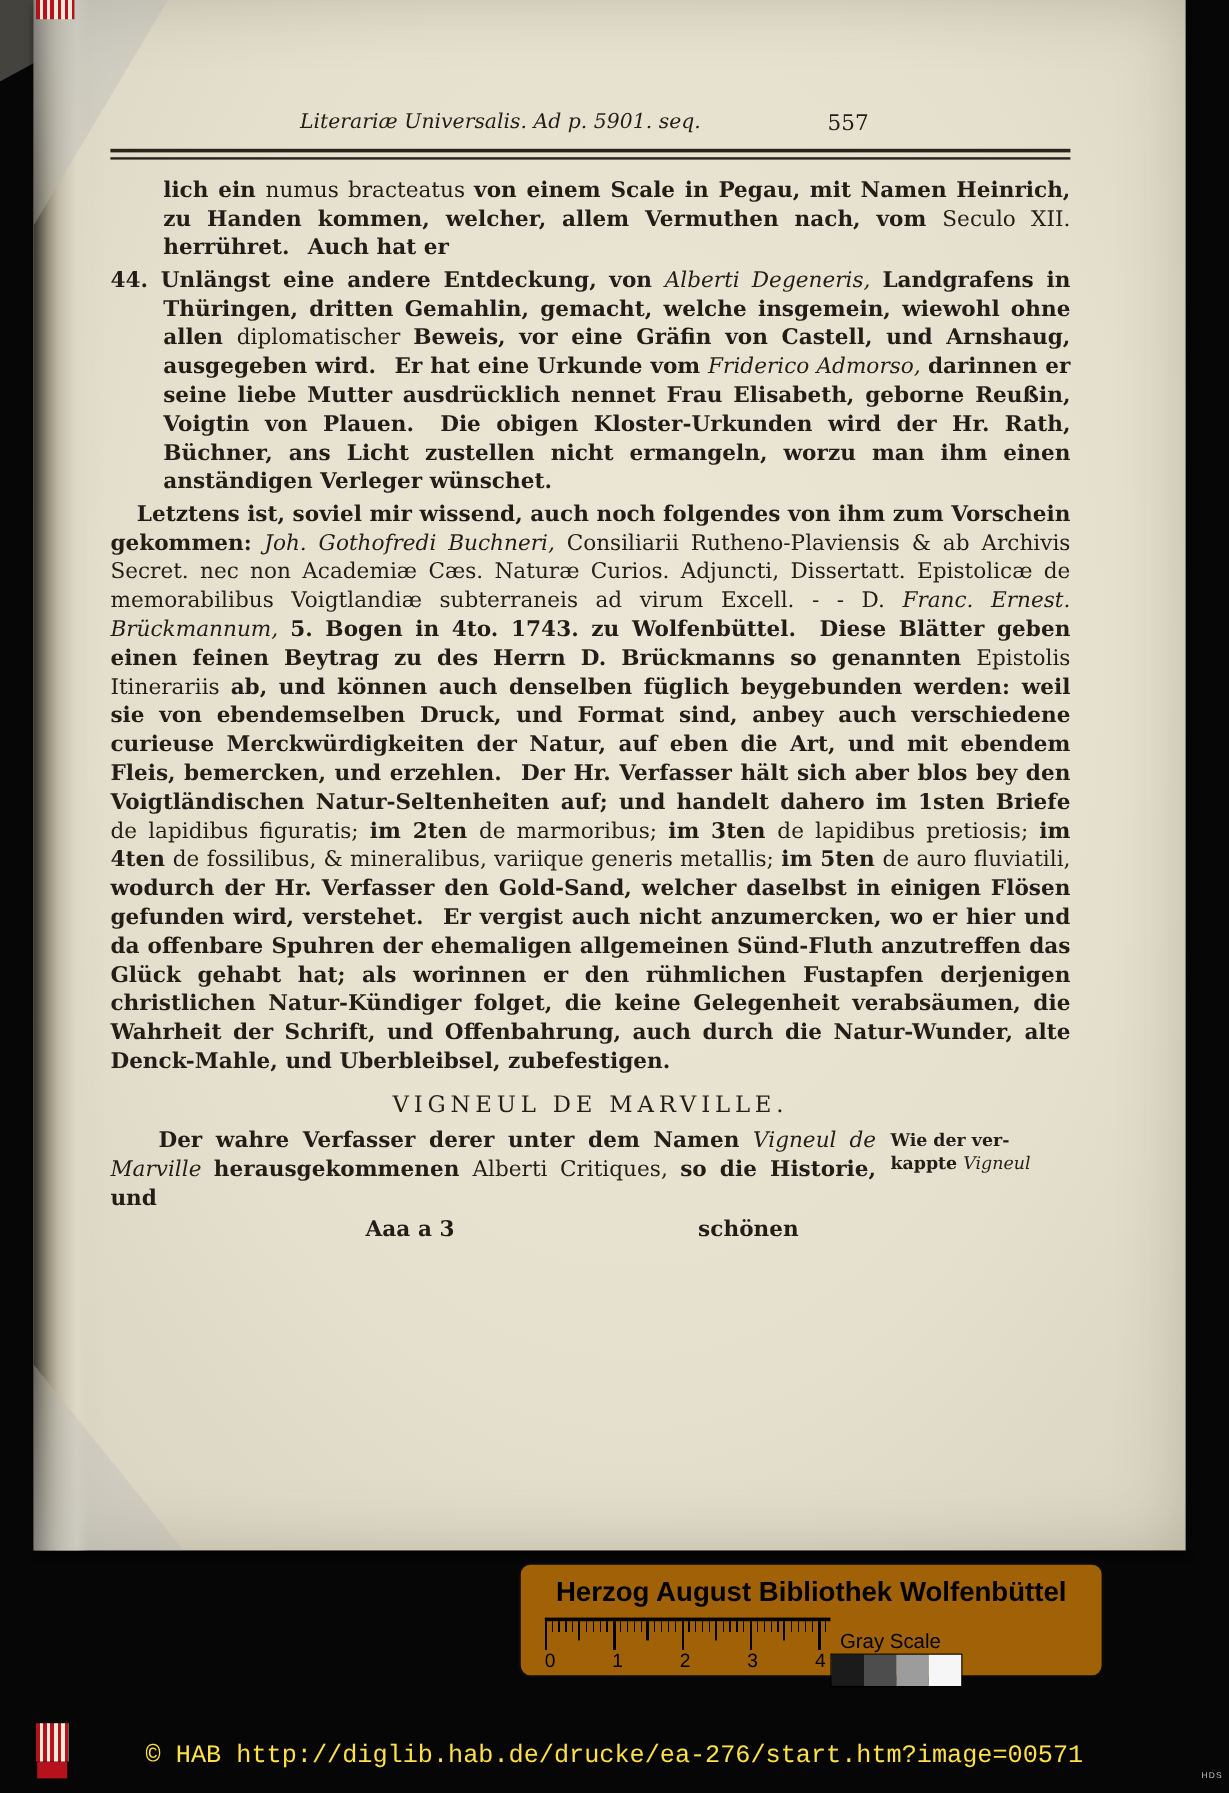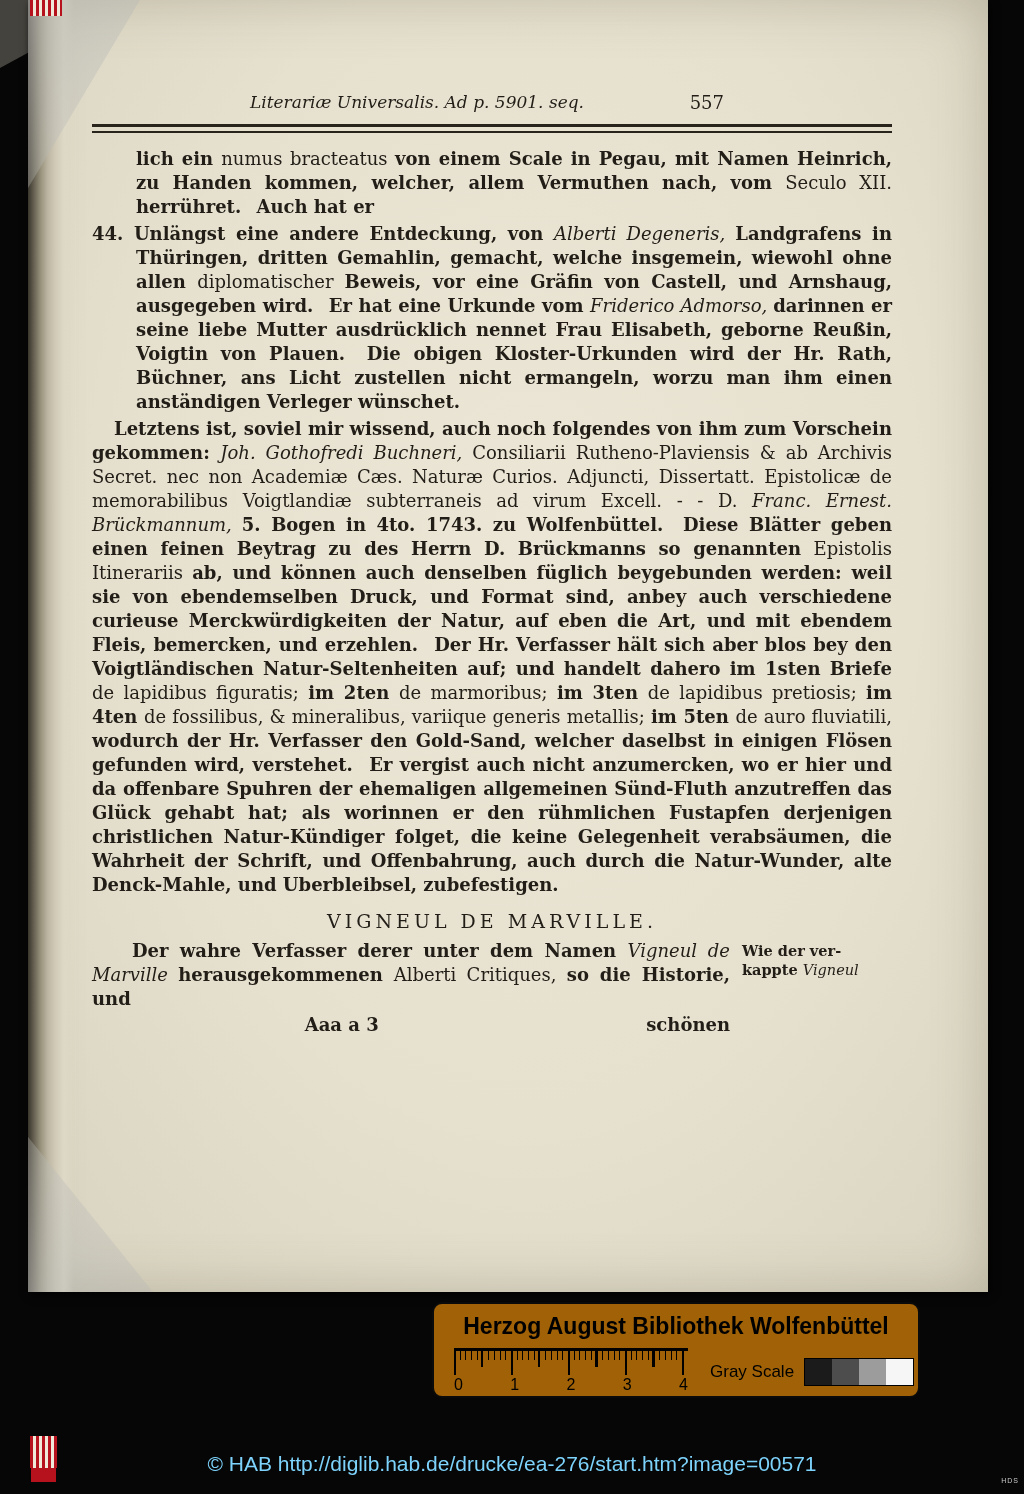--- a/index.html
+++ b/index.html
@@ -57,48 +57,48 @@
   .section-heading{text-align:center;font-size:19px;letter-spacing:4px;margin:12px 0 6px;font-weight:400;}
   .closing-row{display:flex;}
   .closing-main{flex:1;min-width:0;}
   p.closing{margin:0;text-indent:40px;}
   .margin-note{width:150px;padding-left:12px;font-size:14.5px;line-height:19px;padding-top:2px;
     font-weight:600;text-align:left;}
   .margin-note .note-ital{font-style:italic;font-weight:400;}
   .signature-row{display:flex;margin-top:2px;}
   .signature-row > span{flex:1;}
   .sig-center{text-align:left;}
-  .sig-right{text-align:right;}
+  .sig-right{text-align:center;}
   
   .label-card{
     position:absolute;left:432px;top:1302px;width:488px;height:96px;z-index:2;
     background:#a16207;border:2px solid #0a0a0a;border-radius:10px;
     font-family:"Liberation Sans", sans-serif;color:#000;box-sizing:border-box;
   }
   .label-title{text-align:center;font-weight:bold;font-size:23px;margin-top:9px;}
   .label-row{display:flex;align-items:flex-start;padding:8px 12px 0 20px;}
   .ruler{width:238px;}
   .ruler-ticks{
     height:24px;border-top:3px solid #000;
     background-image:
       repeating-linear-gradient(90deg,#000 0 2px,transparent 2px 57px),
       repeating-linear-gradient(90deg,transparent 0 27.5px,#000 27.5px 29.5px,transparent 29.5px 57px),
       repeating-linear-gradient(90deg,#000 0 1px,transparent 1px 5.7px);
     background-size:100% 24px,100% 16px,100% 9px;
     background-repeat:no-repeat;
   }
   .ruler-numbers{display:flex;justify-content:space-between;width:234px;font-size:16px;margin-top:1px;}
-  .gray-scale{display:flex;align-items:center;margin-left:22px;margin-top:10px;}
+  .gray-scale{display:flex;align-items:center;margin-top:10px;flex-direction:column;}
   .gray-scale-label{font-size:17px;margin-right:10px;white-space:nowrap;}
   .swatches{display:flex;border:1px solid #000;}
   .swatch{width:27px;height:26px;}
   
   .footer-line{
     position:absolute;left:0;right:0;top:1452px;text-align:center;z-index:2;
-    color:#7dd3fc;font-family:Liberation Sans, sans-serif;font-size:21px;
+    color:#fde047;font-family:Liberation Mono, monospace;font-size:21px;
   }
   .edge-code{
     position:absolute;right:5px;top:1477px;color:#c9c9c9;font-size:7px;
     letter-spacing:1px;font-family:"Liberation Sans", sans-serif;z-index:2;
   }
 </style>
 </head>
 <body>
 
 <div class="cover-corner"></div>

